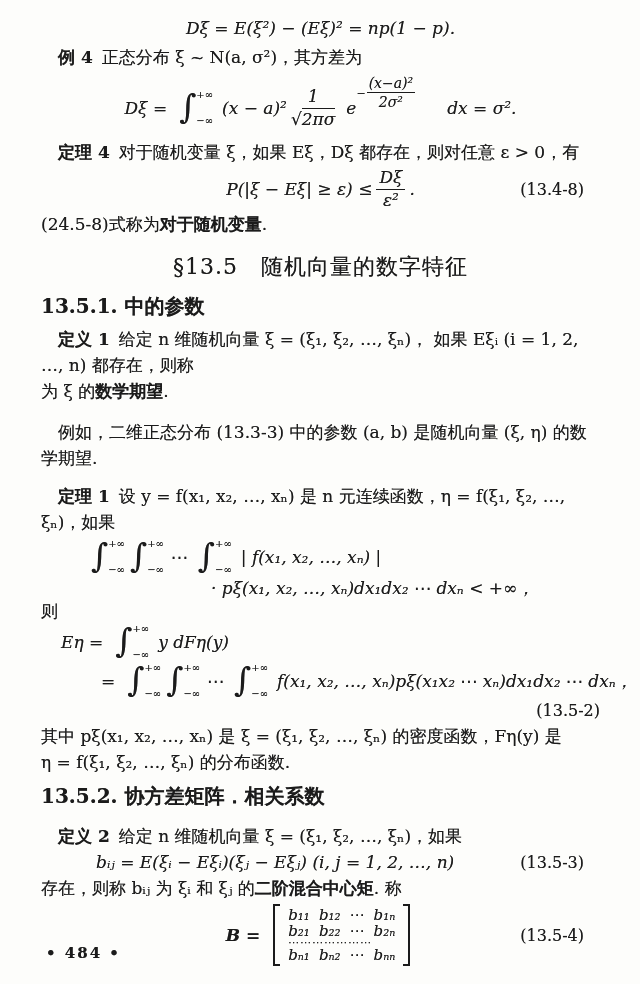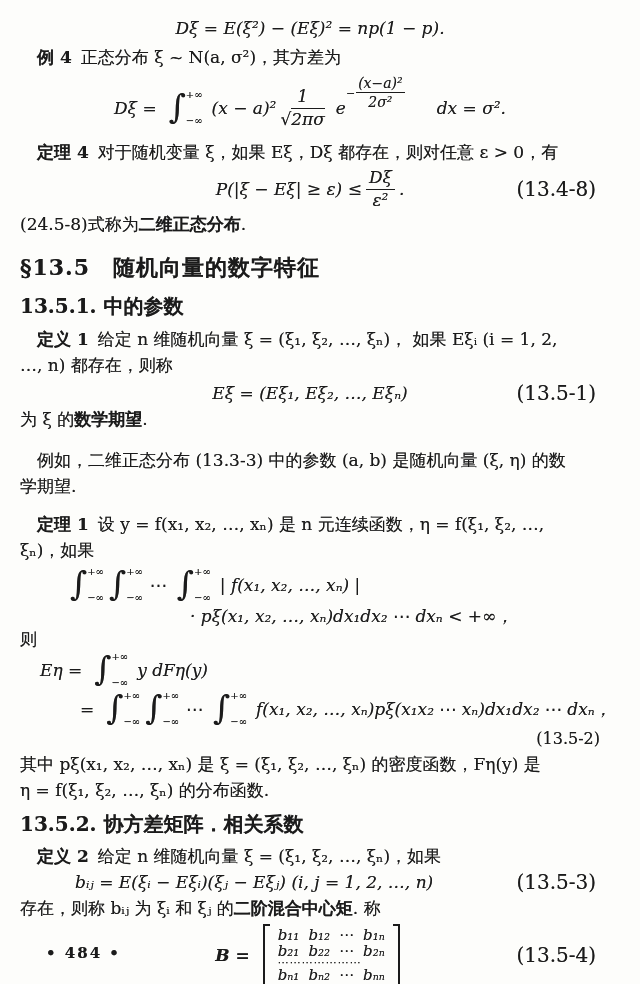--- a/index.html
+++ b/index.html
@@ -2,52 +2,52 @@
 <html><head>
 <meta charset="utf-8">
 <style>
   * { margin:0; padding:0; box-sizing:border-box; }
   html,body { background:#ffffff; }
   .page {
     position:relative; width:640px; height:984px; overflow:hidden;
     background:#fdfdfb; color:#1b1b1b;
     font-family:"DejaVu Serif","DejaVu Sans",serif;
     font-size:17px;
-    padding:14px 40px 0 20px;
+    padding:14px 40px 0 41px;
     text-shadow:0 0 .4px rgba(20,20,20,.6);
   }
   .para { font-size:17px; line-height:26px; white-space:nowrap; font-style:normal; }
   .indent { text-indent:17px; }
   .lbl { font-weight:bold; margin-right:9px; }
   .bold { font-weight:bold; }
   .m { font-style:italic; font-family:"DejaVu Serif","DejaVu Sans",serif; }
   .disp { display:flex; align-items:center; white-space:nowrap; }
   .center { justify-content:center; }
   .rel { position:relative; }
-  .eqno { position:absolute; right:4px; top:50%; transform:translateY(-50%); font-style:normal; font-size:20px; }
+  .eqno { position:absolute; right:16px; top:50%; transform:translateY(-50%); font-style:normal; font-size:16px; }
   .eqno-line { text-align:right; font-size:16px; line-height:20px; }
   .gap-l { margin-left:8px; } .gap-r { margin-right:8px;text-align:center; }
 
   
   .int { display:inline-flex; align-items:center; margin:0 1px 0 4px; }
   .isym { font-size:33px; line-height:1; font-style:normal; transform:translateY(-2px); }
   .ilims { display:inline-flex; flex-direction:column; justify-content:space-between;
            height:38px; font-size:10px; font-style:normal; line-height:1; padding:1px 0; }
 
   
   .frac { display:inline-flex; flex-direction:column; align-items:center; margin:0 4px; }
   .frac .num { border-bottom:1.4px solid currentColor; padding:0 3px 2px; line-height:1.05; }
   .frac .den { padding-top:2px; line-height:1.05; }
   .frac.small { font-size:14px; margin:0 1px; }
   .frac.small .num { border-bottom:1px solid currentColor; padding:0 2px 1px; }
   .rad { border-top:1.4px solid currentColor; }
   .sup { display:inline-flex; align-items:center; transform:translateY(-15px); font-size:11px; }
   .ebase { margin-left:7px; }
 
-  .heading { font-size:22px; font-weight:bold; line-height:30px; letter-spacing:1px; }
+  .heading { font-size:22px; font-weight:normal; text-align:center; line-height:30px; letter-spacing:1px; }
   .subhead { font-size:20px; font-weight:600; line-height:28px; }
 
   
   .matrix { display:inline-flex; align-items:stretch; margin:0 5px; }
   .bracket { width:7px; }
   .lb { border-left:2px solid #1b1b1b; border-top:2px solid #1b1b1b; border-bottom:2px solid #1b1b1b; }
   .rb { border-right:2px solid #1b1b1b; border-top:2px solid #1b1b1b; border-bottom:2px solid #1b1b1b; }
   .mgrid { display:grid; grid-template-columns:repeat(4,auto); column-gap:9px;
            padding:3px 8px; font-size:15px; line-height:16px; align-items:center; }
   .mdots { grid-column:1/-1; font-size:11px; line-height:8px; letter-spacing:1px;
@@ -68,21 +68,21 @@
   .b-eq1 { margin-top:2px; height:26px; }
   .b-eg1 { margin-top:15px; }
   .b-th1 { margin-top:12px; }
   .b-cond1 { margin-top:2px; height:40px; padding-left:46px; }
   .b-cond2 { height:22px; padding-left:170px;align-items:center; }
   .b-then { line-height:24px; }
   .b-eeta1 { height:38px; padding-left:20px; }
   .b-eeta2 { height:40px; padding-left:60px; }
   .b-where { margin-top:2px; }
   .b-sub2 { margin-top:7px; }
-  .b-def2 { margin-top:5px; }
+  .b-def2 { margin-top:13px; }
   .b-eq3 { height:26px; padding-left:55px; }
   .b-matrix { margin-top:2px; height:64px; }
 </style>
 </head>
 <body>
 
 <div class="page">
 
   <div class="disp center b-binomial">
     <span class="m">Dξ = E(ξ²) − (Eξ)² = np(1 − p).</span>
@@ -125,36 +125,32 @@
     <span class="m">P(|ξ − Eξ| ≥ ε) ≤</span>
     <span class="frac m">
       <span class="num">Dξ</span>
       <span class="den">ε²</span>
     </span>
     <span class="m">.</span>
     <span class="eqno">(13.4-8)</span>
   </div>
 
   <p class="para b-note">
-    <span>(24.5-8)式称为</span><span class="bold">二维正态分布</span><span>.</span>
+    <span>(24.5-8)式称为</span><span class="bold">对于随机变量</span><span>.</span>
   </p>
 
   <h2 class="heading b-heading">§13.5　随机向量的数字特征</h2>
 
   <h3 class="subhead b-sub1">13.5.1. 中的参数</h3>
 
   <p class="para indent b-def1">
     <span class="lbl">定义 1</span><span>给定 n 维随机向量 ξ = (ξ₁, ξ₂, …, ξₙ)， 如果 Eξᵢ (i = 1, 2,</span>
   </p>
   <p class="para">…, n) 都存在，则称</p>
 
-  <div class="disp center rel b-eq1">
-    <span class="m">Eξ = (Eξ₁, Eξ₂, …, Eξₙ)</span>
-    <span class="eqno">(13.5-1)</span>
-  </div>
 
   <p class="para">
     <span>为 ξ 的</span><span class="bold">数学期望</span><span>.</span>
   </p>
 
   <p class="para indent b-eg1">例如，二维正态分布 (13.3-3) 中的参数 (a, b) 是随机向量 (ξ, η) 的数</p>
   <p class="para">学期望.</p>
 
   <p class="para indent b-th1">
     <span class="lbl">定理 1</span><span>设 y = f(x₁, x₂, …, xₙ) 是 n 元连续函数，η = f(ξ₁, ξ₂, …,</span>

